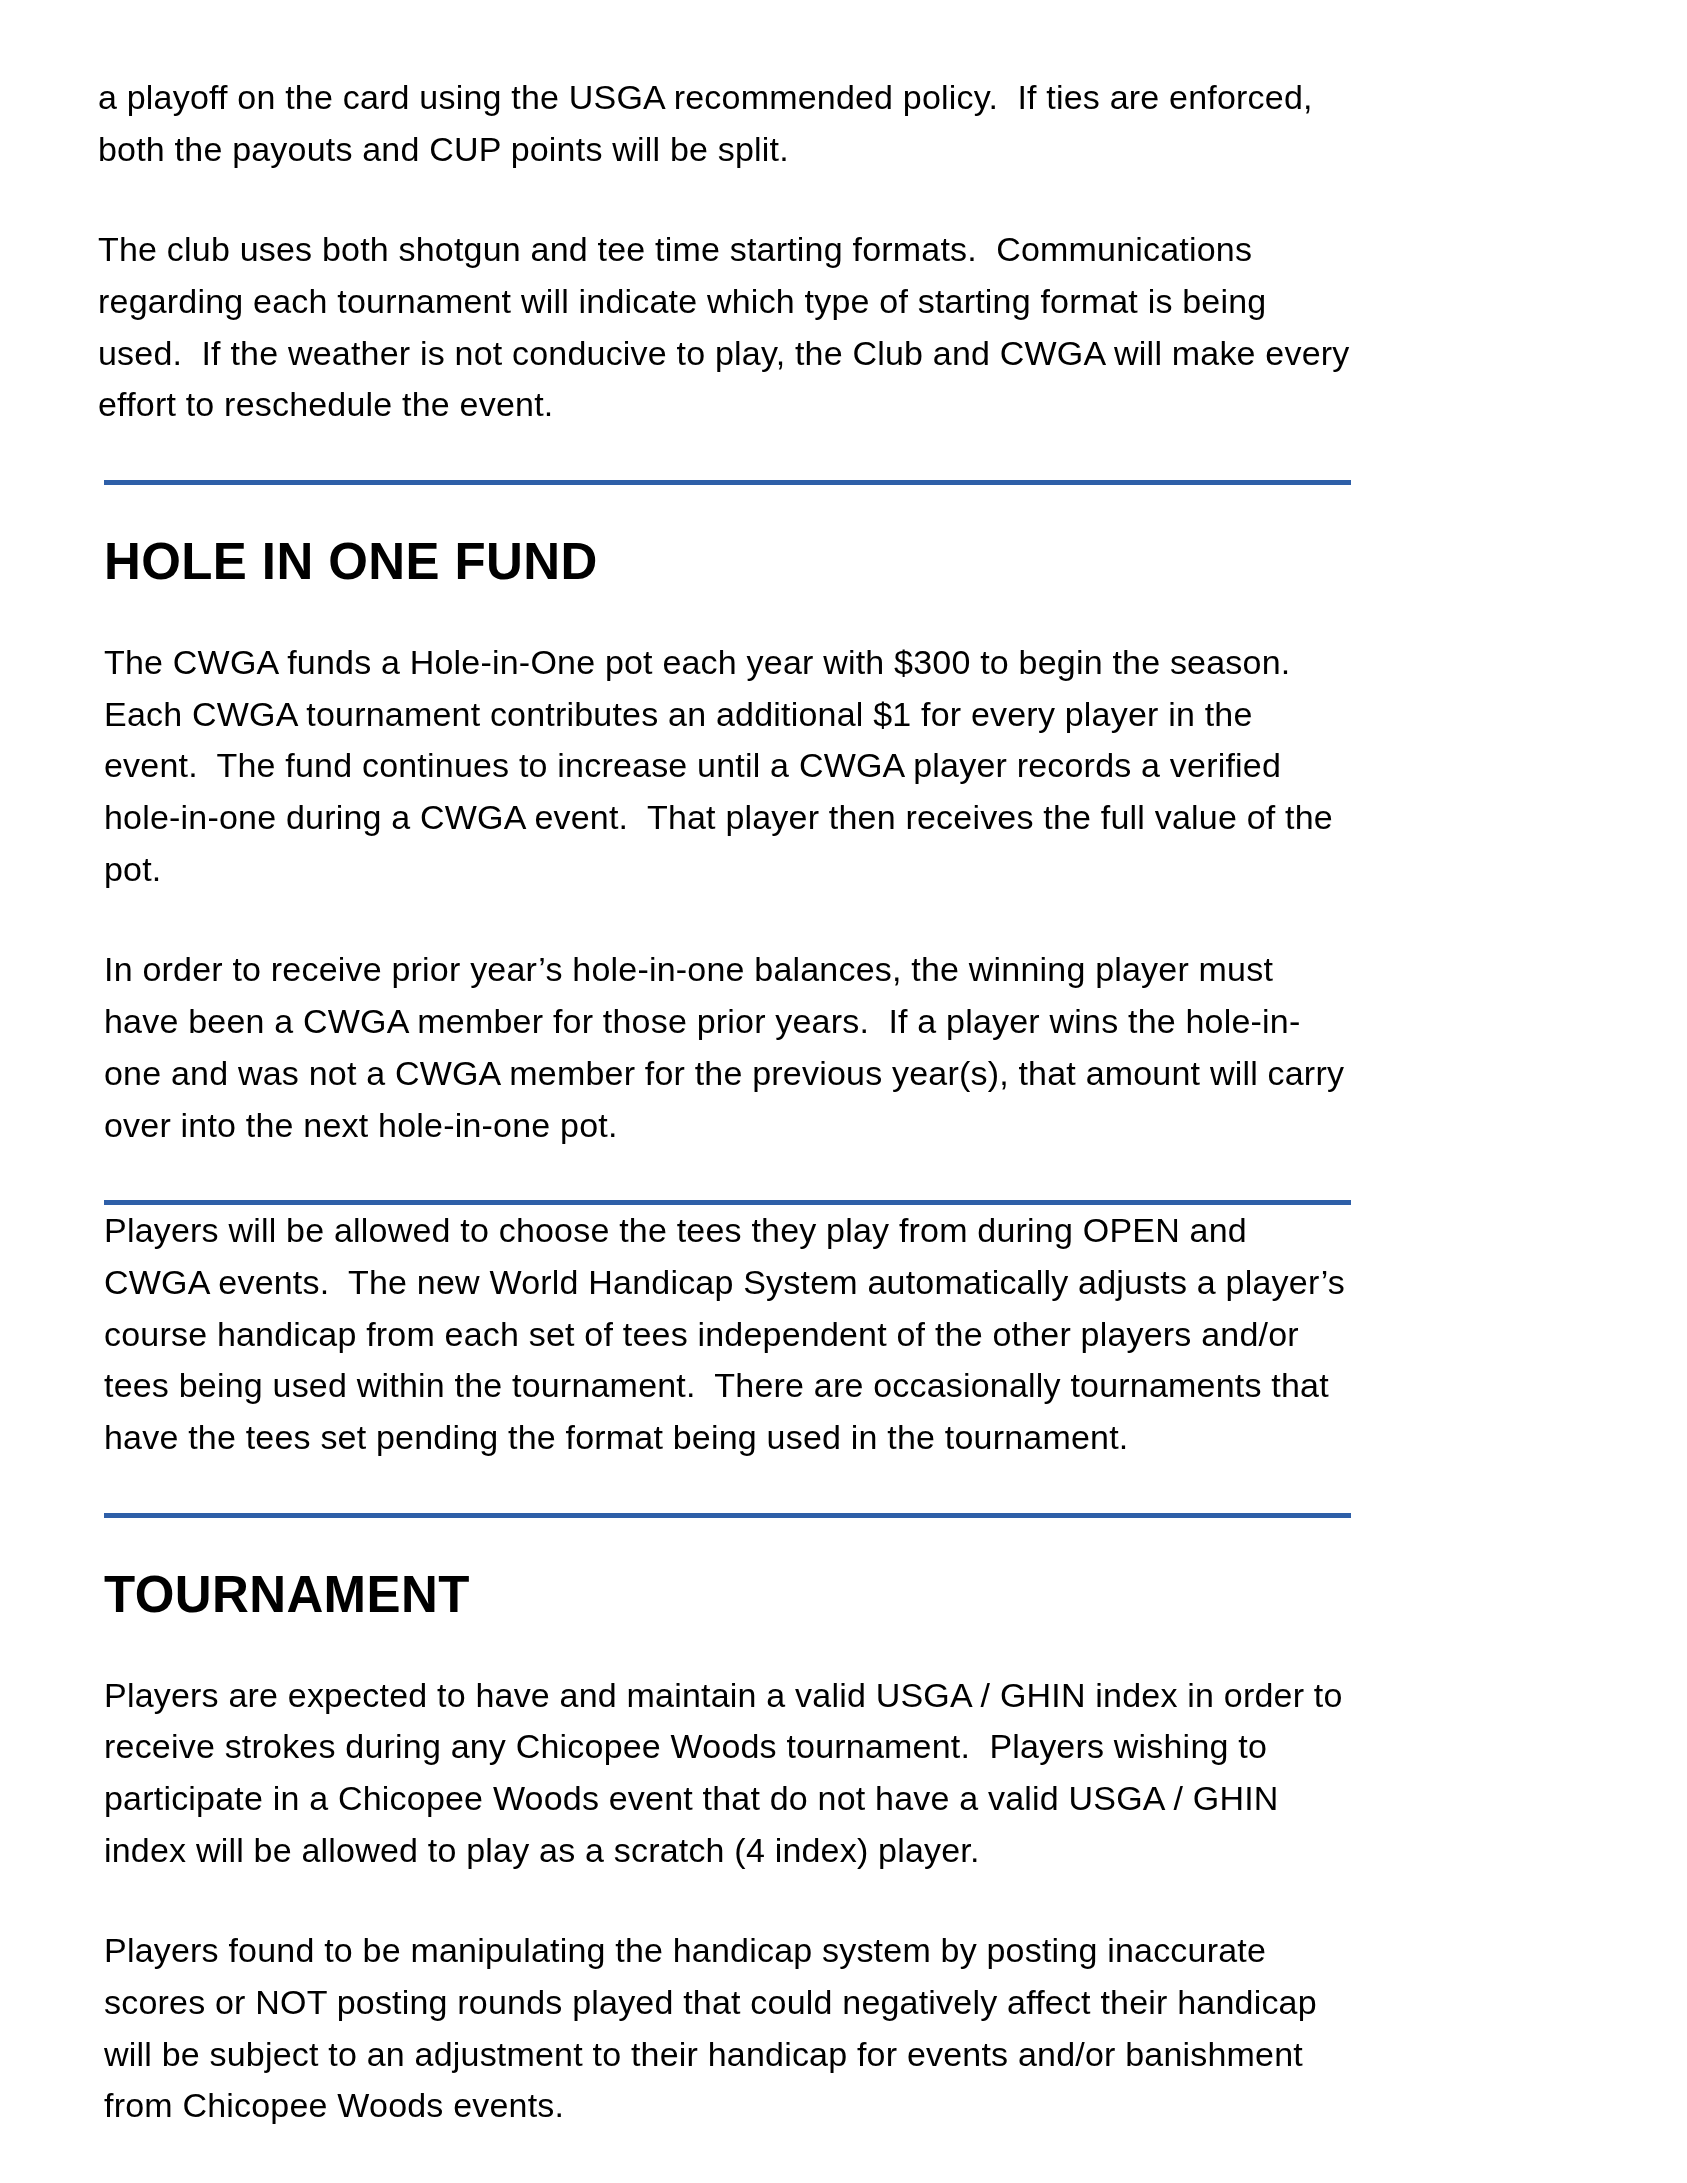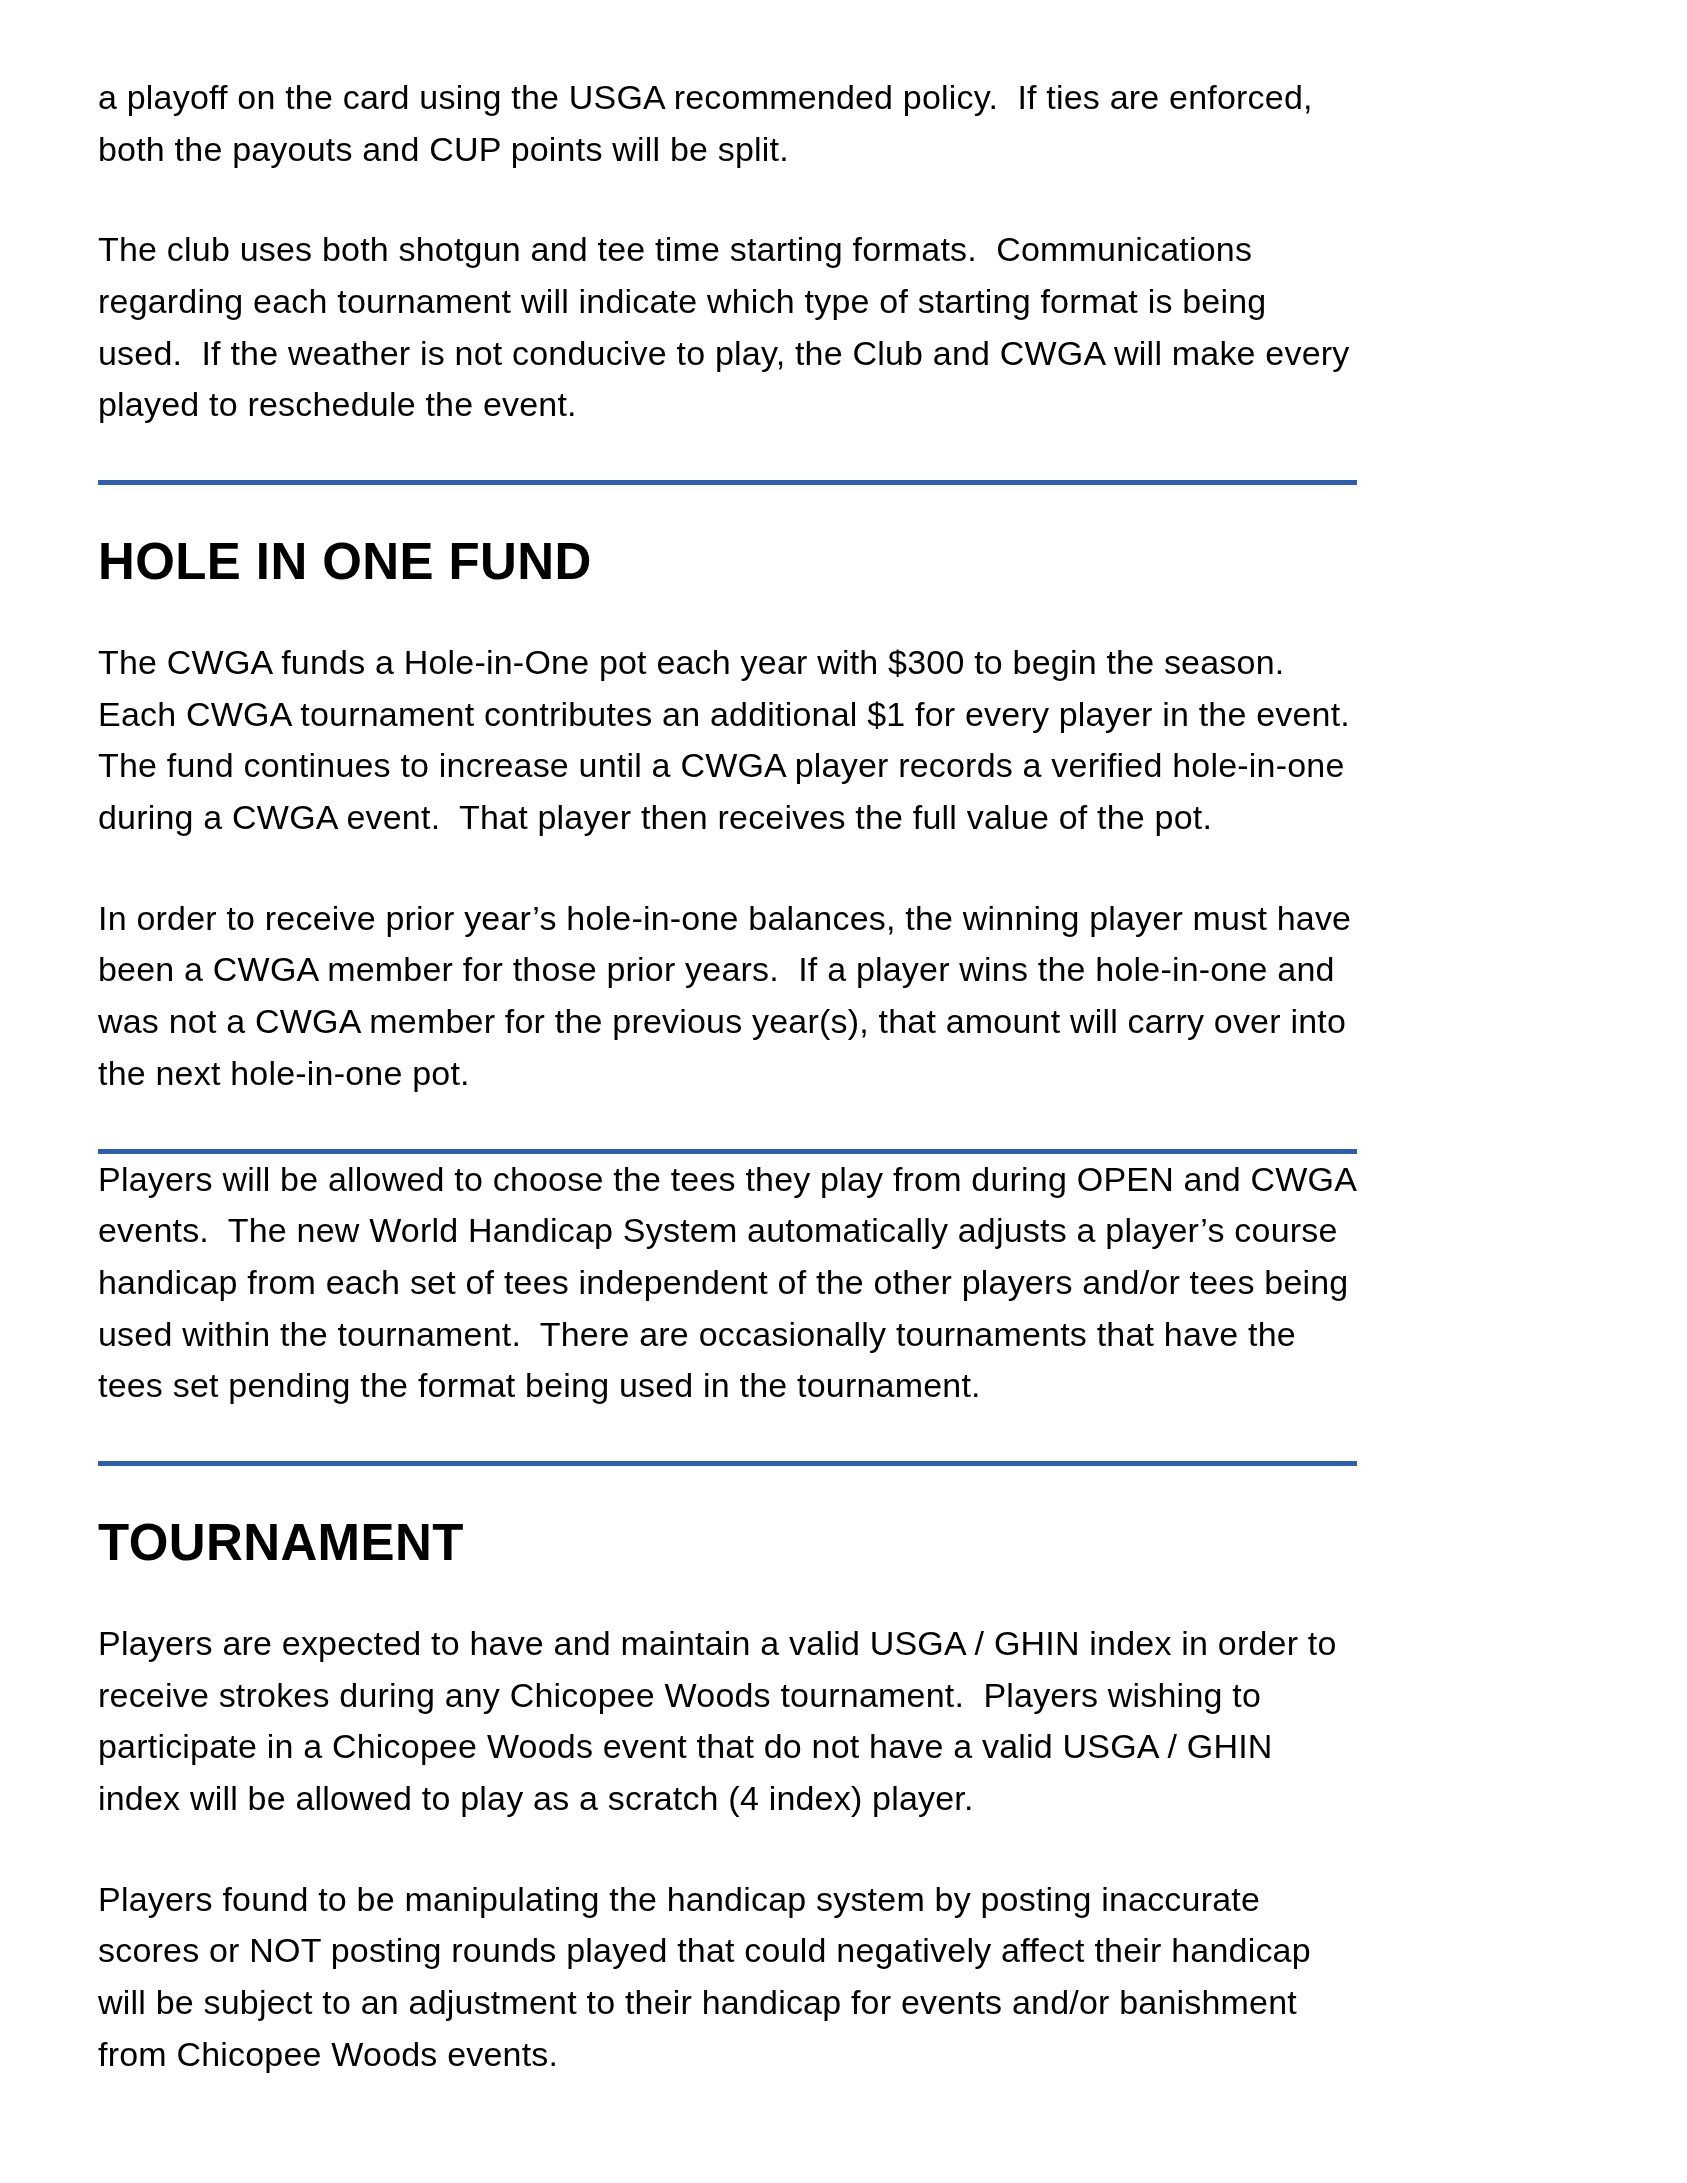--- a/index.html
+++ b/index.html
@@ -32,30 +32,30 @@
     background: #2E5FA8; 
   }
   h1.section-heading {
     font-size: 51px;
     line-height: 1.1;
     font-weight: bold;
     letter-spacing: 0.4px;
     margin: 49px 0 47px 0;
     color: #000000;
   }
-  section { margin: 0; }
+  section { margin: 6px; }
 </style>
 </head>
 <body>
 
 <main class="page">
 
   <p class="body-text">a playoff on the card using the USGA recommended policy.  If ties are enforced, both the payouts and CUP points will be split.</p>
 
-  <p class="body-text">The club uses both shotgun and tee time starting formats.  Communications regarding each tournament will indicate which type of starting format is being used.  If the weather is not conducive to play, the Club and CWGA will make every played to reschedule the event.</p>
+  <p class="body-text">The club uses both shotgun and tee time starting formats.  Communications regarding each tournament will indicate which type of starting format is being used.  If the weather is not conducive to play, the Club and CWGA will make every effort to reschedule the event.</p>
 
   <section>
     <hr class="divider" style="background: rgb(46, 95, 168);">
     <h1 class="section-heading">HOLE IN ONE FUND</h1>
     <p class="body-text">The CWGA funds a Hole-in-One pot each year with $300 to begin the season.  Each CWGA tournament contributes an additional $1 for every player in the event.  The fund continues to increase until a CWGA player records a verified hole-in-one during a CWGA event.  That player then receives the full value of the pot.</p>
     <p class="body-text">In order to receive prior year’s hole-in-one balances, the winning player must have been a CWGA member for those prior years.  If a player wins the hole-in-one and was not a CWGA member for the previous year(s), that amount will carry over into the next hole-in-one pot.</p>
   </section>
 
   <section>
     <hr class="divider" style="background: rgb(46, 95, 168);">

